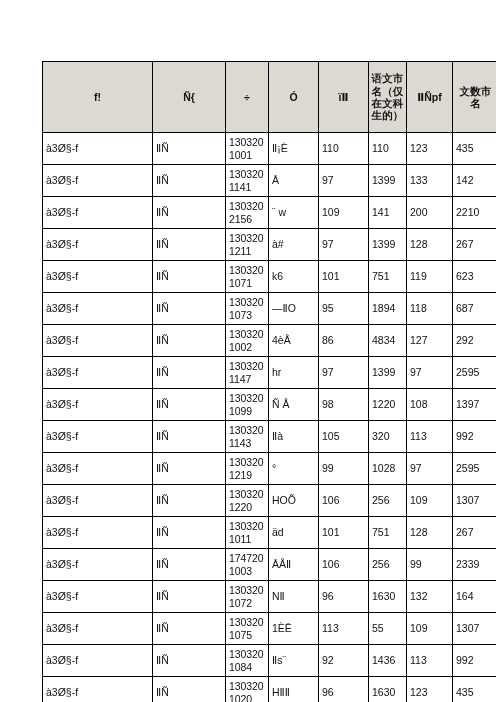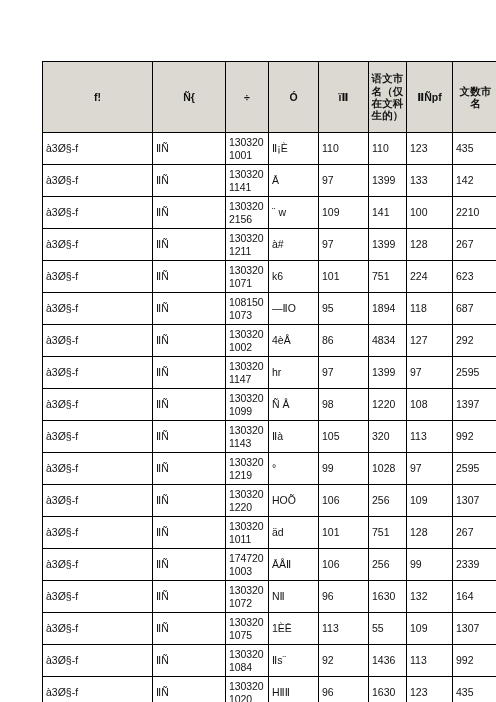--- a/index.html
+++ b/index.html
@@ -119,47 +119,47 @@
           <td class="c-num">133</td>
           <td class="c-num">142</td>
         </tr>
         <tr>
           <td>à3Ø§-f</td>
           <td>ⅡÑ</td>
           <td class="c-code">130320 2156</td>
           <td>¨ w</td>
           <td class="c-num">109</td>
           <td class="c-num">141</td>
-          <td class="c-num">100</td>
+          <td class="c-num">200</td>
           <td class="c-num">2210</td>
         </tr>
         <tr>
           <td>à3Ø§-f</td>
           <td>ⅡÑ</td>
           <td class="c-code">130320 1211</td>
           <td>à#</td>
           <td class="c-num">97</td>
           <td class="c-num">1399</td>
           <td class="c-num">128</td>
           <td class="c-num">267</td>
         </tr>
         <tr>
           <td>à3Ø§-f</td>
           <td>ⅡÑ</td>
           <td class="c-code">130320 1071</td>
           <td>k6</td>
           <td class="c-num">101</td>
           <td class="c-num">751</td>
-          <td class="c-num">224</td>
+          <td class="c-num">119</td>
           <td class="c-num">623</td>
         </tr>
         <tr>
           <td>à3Ø§-f</td>
           <td>ⅡÑ</td>
-          <td class="c-code">108150 1073</td>
+          <td class="c-code">130320 1073</td>
           <td>—ⅡO</td>
           <td class="c-num">95</td>
           <td class="c-num">1894</td>
           <td class="c-num">118</td>
           <td class="c-num">687</td>
         </tr>
         <tr>
           <td>à3Ø§-f</td>
           <td>ⅡÑ</td>
           <td class="c-code">130320 1002</td>

